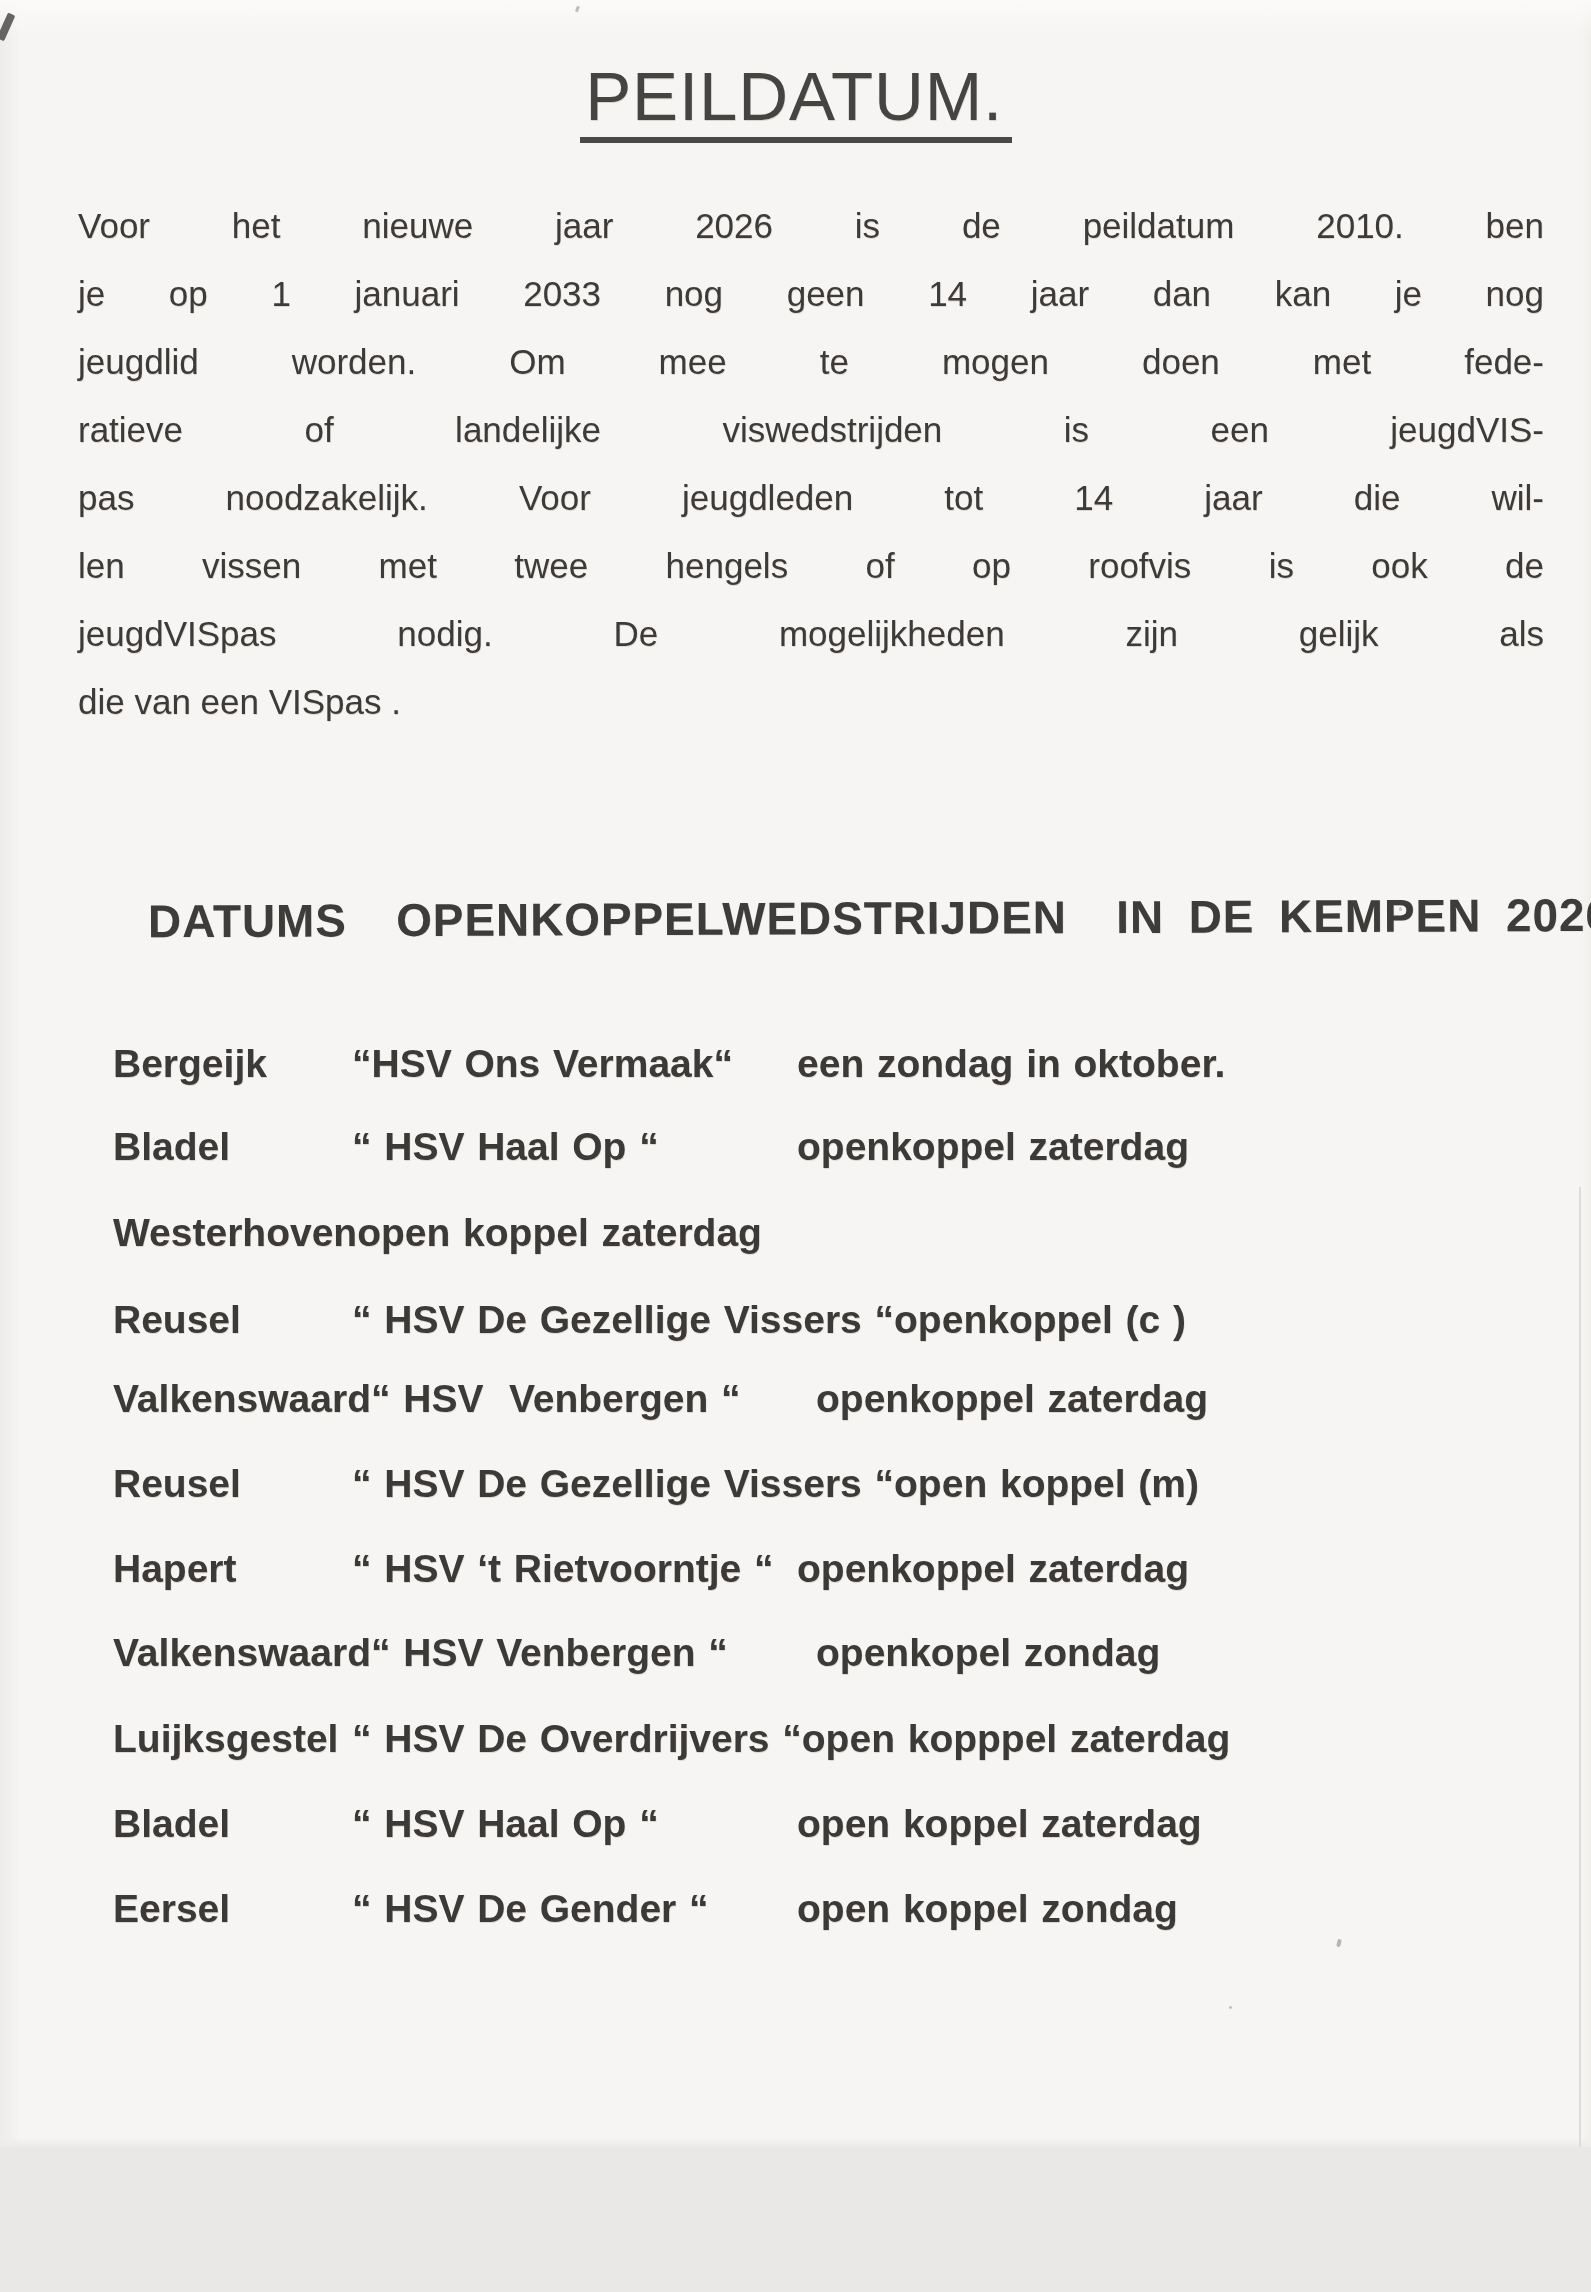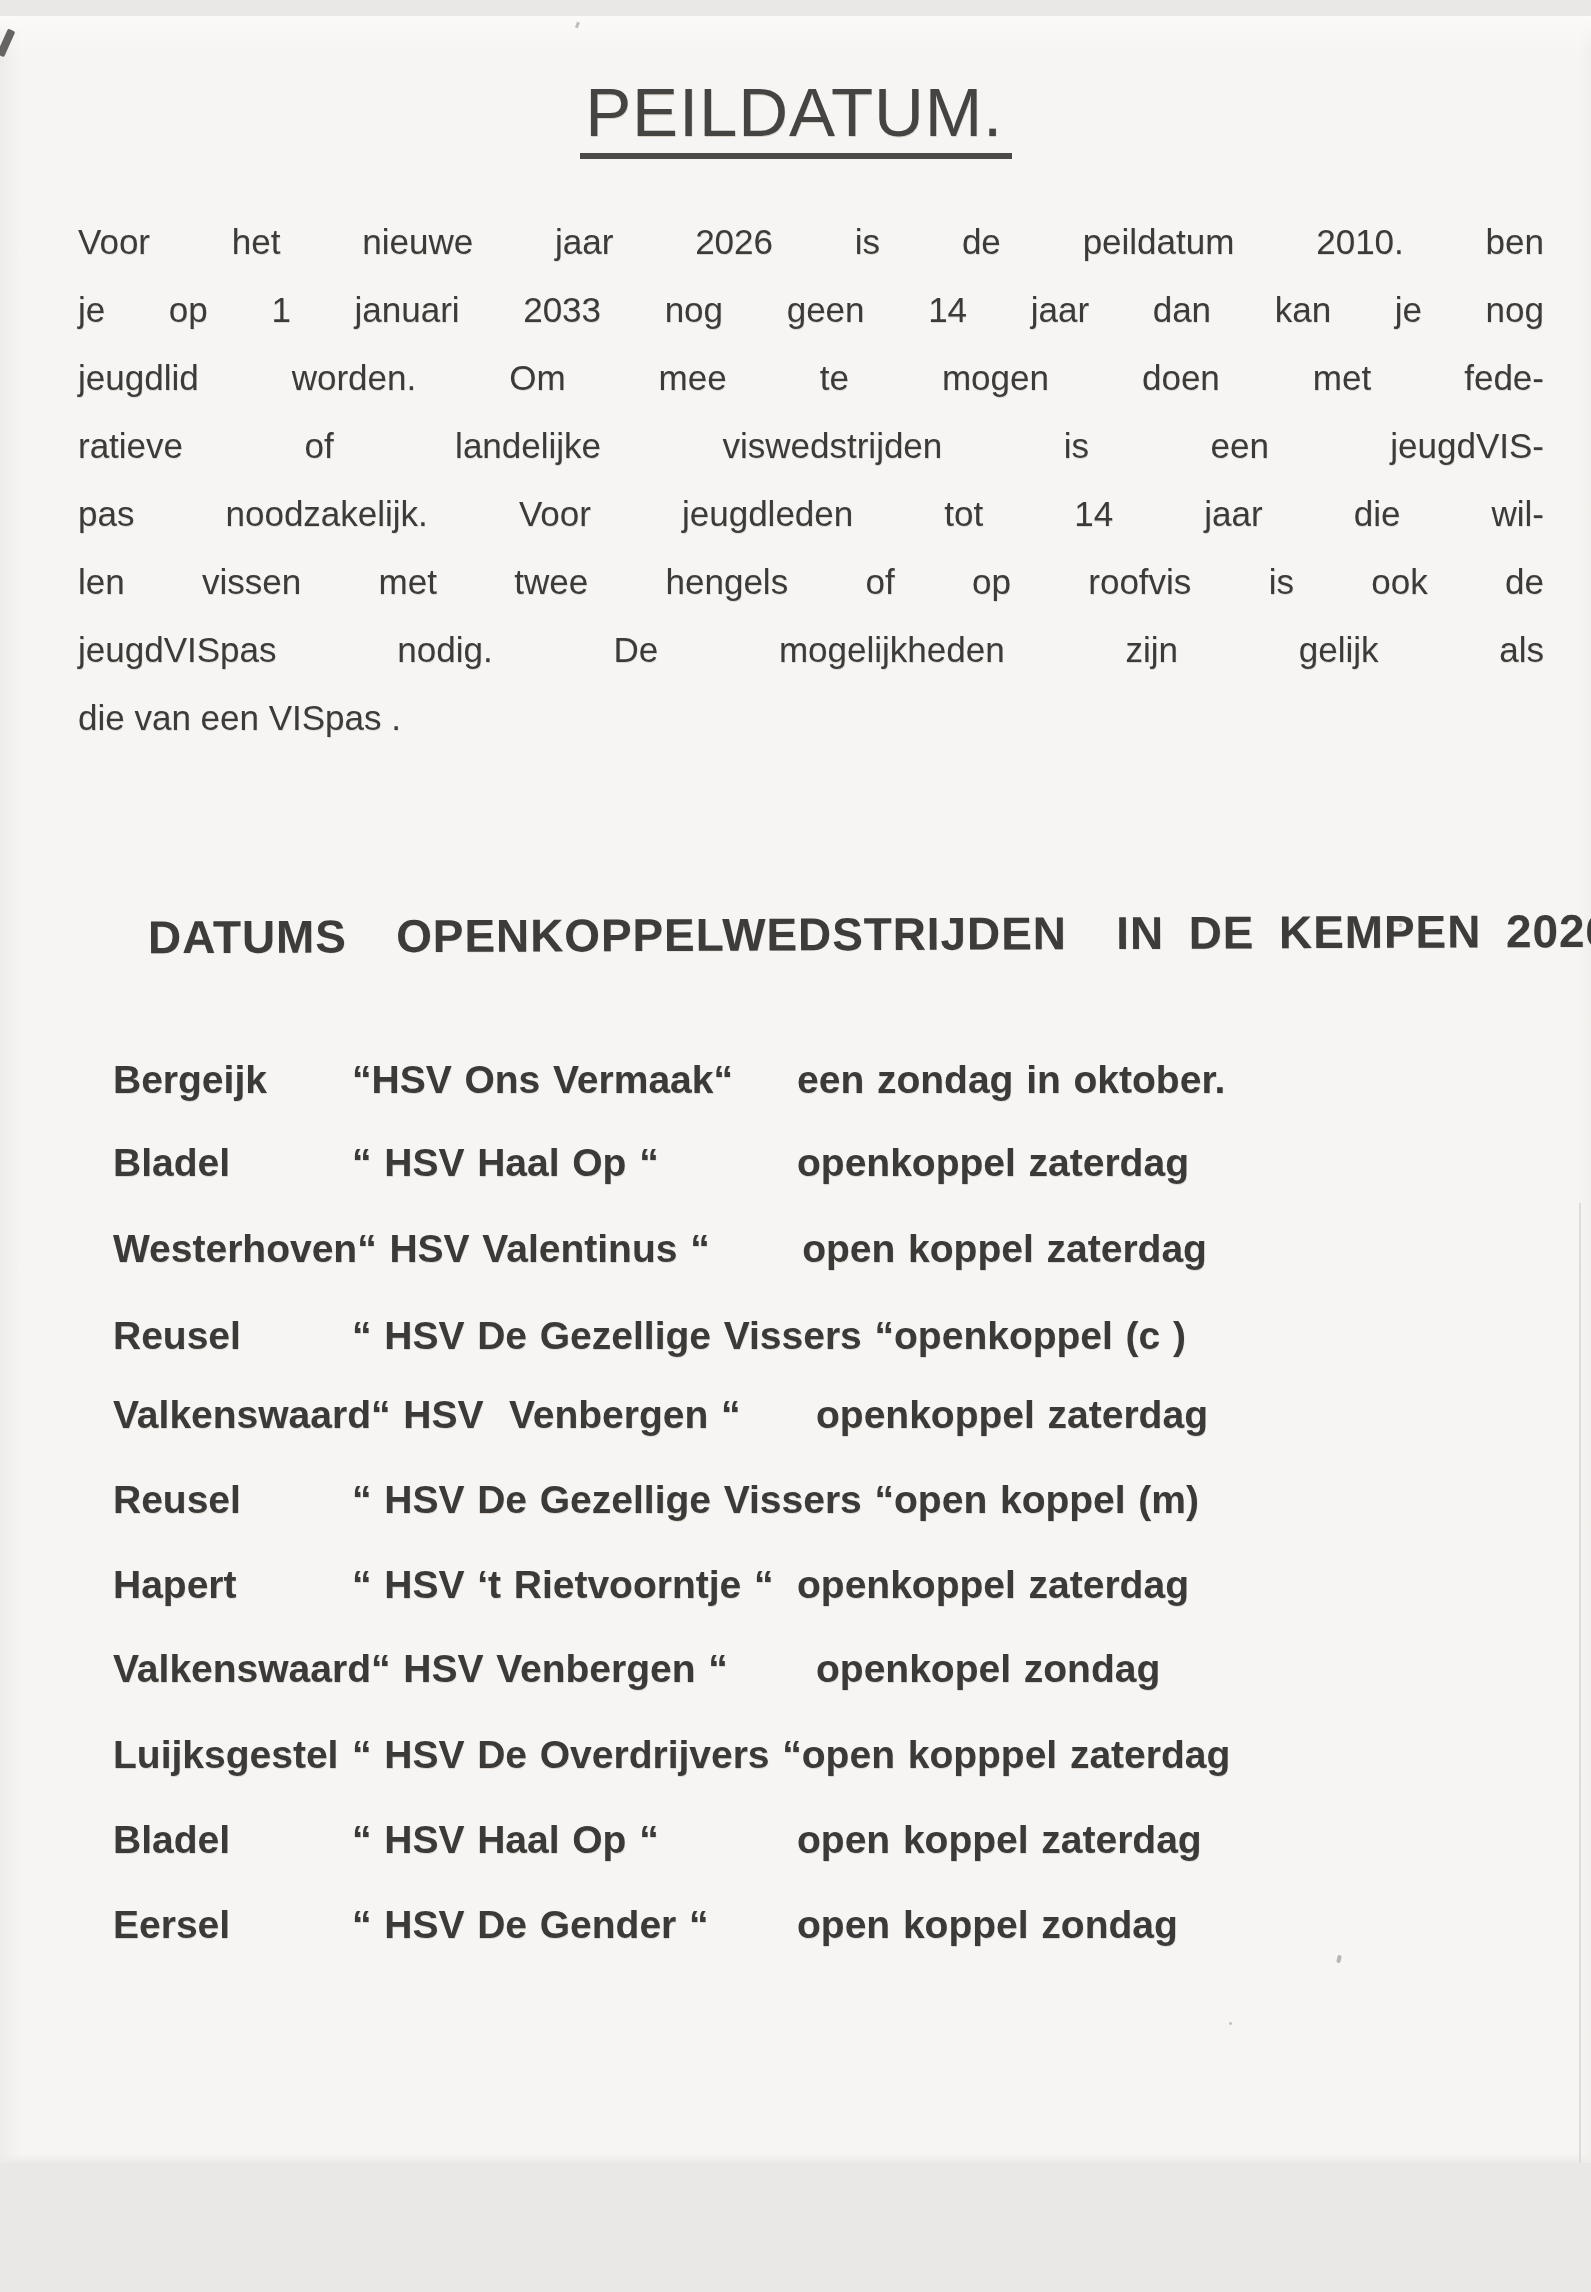--- a/index.html
+++ b/index.html
@@ -4,21 +4,21 @@
 <style>
   html, body {
     margin: 0;
     padding: 0;
     background: #e9e8e6;
   }
   .page {
     position: relative;
     width: 1592px;
     height: 2147px;
-    margin: 16px auto;
+    margin: 0 auto;
     overflow: hidden;
     font-family: "Liberation Sans", "DejaVu Sans", sans-serif;
     color: #3c3b39;
     background:
       linear-gradient(180deg, #fbfaf8 0px, rgba(251,250,248,0) 37px),
       linear-gradient(90deg, #edecea 0px, rgba(246,245,243,0) 20.4px),
       linear-gradient(270deg, #f0efec 0px, rgba(246,245,243,0) 13px),
       linear-gradient(0deg, #eceae7 0px, rgba(246,245,243,0) 9.3px),
       #f6f5f3;
   }
@@ -145,21 +145,21 @@
 
   <div class="schedule-heading">DATUMS  OPENKOPPELWEDSTRIJDEN  IN DE KEMPEN 2026</div>
 
   <div class="row" style="top:1041px">
     <span class="place">Bergeijk</span><span class="club">“HSV Ons Vermaak“</span><span class="event">een zondag in oktober.</span>
   </div>
   <div class="row" style="top:1124px">
     <span class="place">Bladel</span><span class="club">“ HSV Haal Op “</span><span class="event">openkoppel zaterdag</span>
   </div>
   <div class="row" style="top:1210px">
-    <span class="place">Westerhoven</span><span class="club">“ HSV Valentinus “</span><span class="event">open koppel zaterdag</span>
+    <span class="place">Westerhoven</span><span class="event">open koppel zaterdag</span>
   </div>
   <div class="row" style="top:1297px">
     <span class="place">Reusel</span><span class="club">“ HSV De Gezellige Vissers “</span><span class="event">openkoppel (c )</span>
   </div>
   <div class="row" style="top:1376px">
     <span class="place">Valkenswaard</span><span class="club">“ HSV  Venbergen “</span><span class="event">openkoppel zaterdag</span>
   </div>
   <div class="row" style="top:1461px">
     <span class="place">Reusel</span><span class="club">“ HSV De Gezellige Vissers “</span><span class="event">open koppel (m)</span>
   </div>

